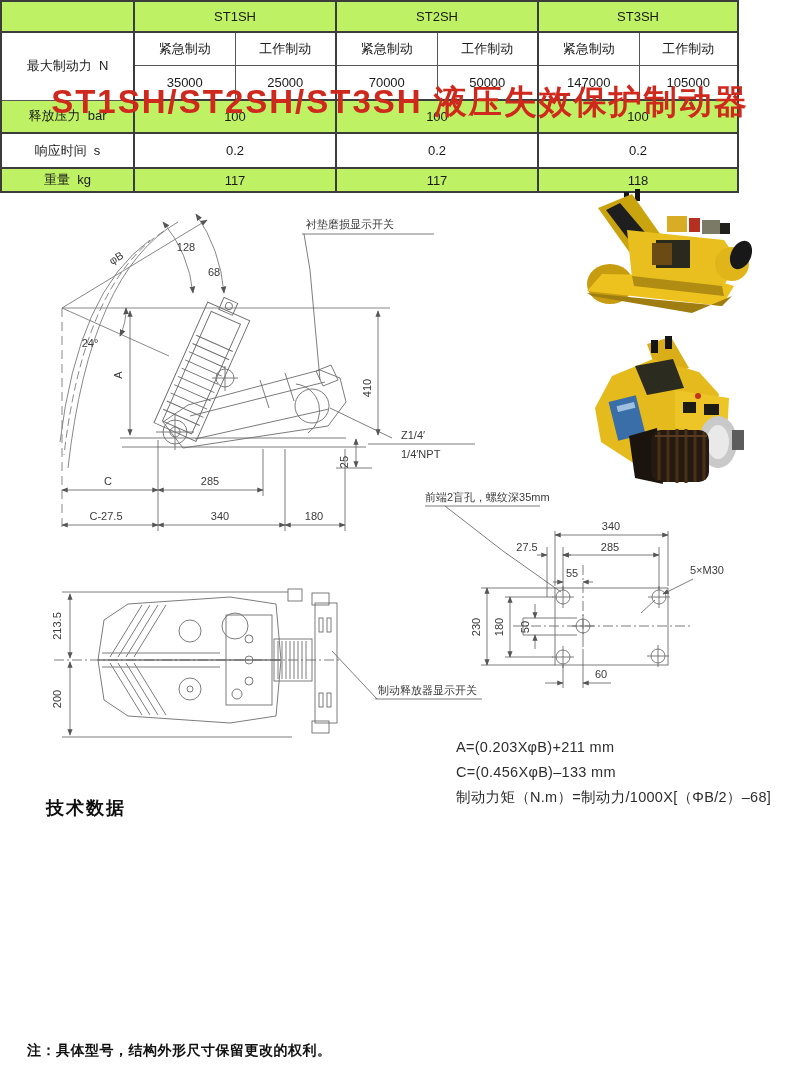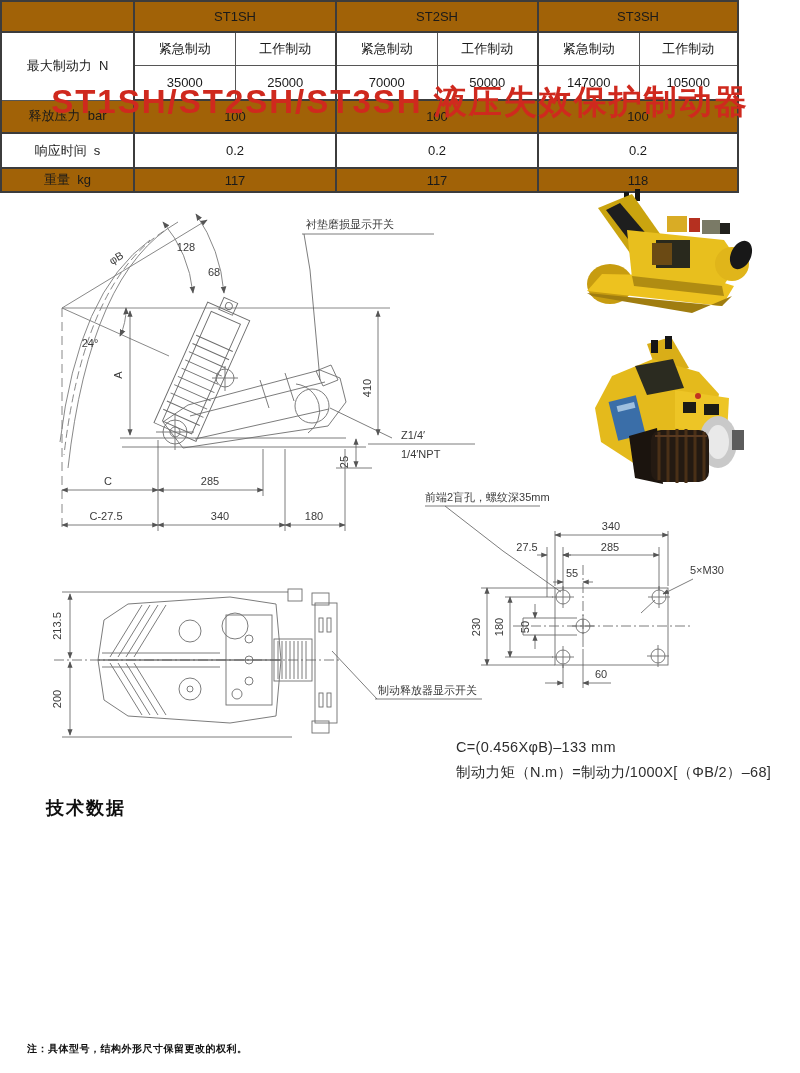--- a/index.html
+++ b/index.html
@@ -11,23 +11,23 @@
   .subtitle{top:169px;left:0;width:100%;text-align:center;font-size:19px;font-weight:bold;
             color:#111;letter-spacing:1px;}
   .formulas{left:456px;top:735px;font-size:14.5px;color:#2e2e2e;line-height:25px;letter-spacing:.3px;}
   .tech-heading{left:46px;top:796px;font-size:18px;font-weight:bold;color:#101010;letter-spacing:2px;}
   .spec-table{left:44px;top:836px;border-collapse:collapse;table-layout:fixed;width:737px;
               font-size:13px;color:#1a1a1a;text-align:center;}
   .spec-table td{border:1px solid #565656;padding:0;}
   .spec-table{border:2px solid #3c3c3c;}
   .spec-table tr.hb td{border-bottom:2px solid #3c3c3c;}
   .spec-table td.sec{border-left:2px solid #3c3c3c;}
-  .gray{background:#a16207;}
+  .gray{background:#bef264;}
   .lbl{white-space:pre;}
-  .footnote{left:27px;top:1042px;font-size:10px;font-weight:bold;color:#111;
+  .footnote{left:27px;top:1042px;font-size:14px;font-weight:bold;color:#111;
             font-family:"Liberation Serif","DejaVu Serif",serif;letter-spacing:.5px;}
   svg text{font-size:11px;fill:#3a3a3a;font-family:"Liberation Sans","DejaVu Sans",sans-serif;}
   svg .cjk{font-size:11px;}
 </style>
 </head>
 <body>
 
 <div class="page">
 
   <div class="abs title">ST1SH/ST2SH/ST3SH 液压失效保护制动器</div>
@@ -281,20 +281,21 @@
       <line x1="40" y1="99" x2="40" y2="172" marker-start="url(#a2)" marker-end="url(#a2)"></line>
       <line x1="347" y1="136" x2="302" y2="88"></line>
       <line x1="345" y1="136" x2="452" y2="136"></line>
     </g>
     <text x="31" y="63" text-anchor="middle" transform="rotate(-90 31 63)">213.5</text>
     <text x="31" y="136" text-anchor="middle" transform="rotate(-90 31 136)">200</text>
     <text class="cjk" x="348" y="131">制动释放器显示开关</text>
   </svg>
 
   <div class="abs formulas">
+    <div>A=(0.203XφB)+211  mm</div>
     <div>C=(0.456XφB)–133  mm</div>
     <div>制动力矩（N.m）=制动力/1000X[（ΦB/2）–68]</div>
   </div>
 
   <div class="abs tech-heading">技术数据</div>
 
   <table class="spec-table">
     <colgroup>
       <col style="width:133px">
         <col style="width:101px">

